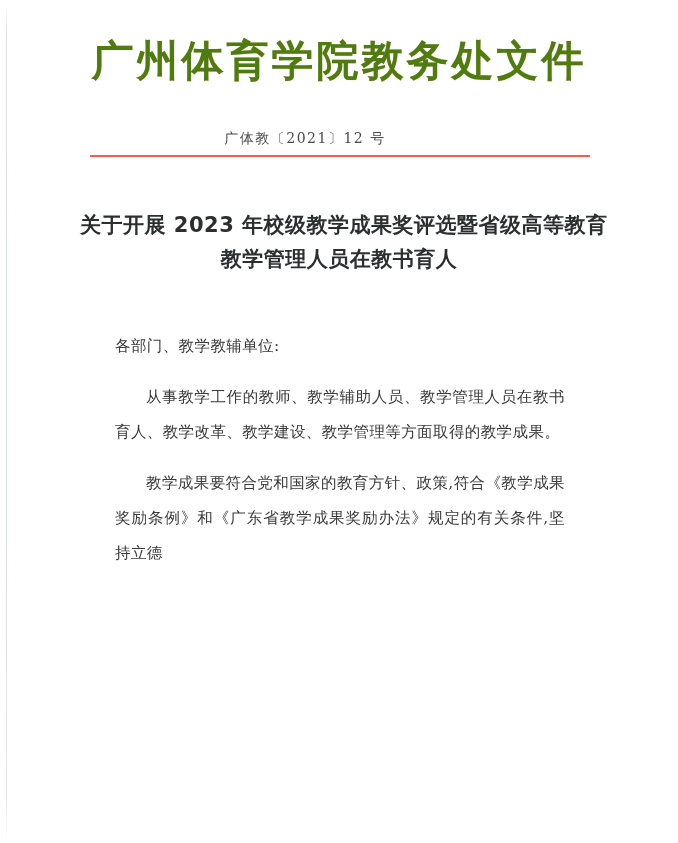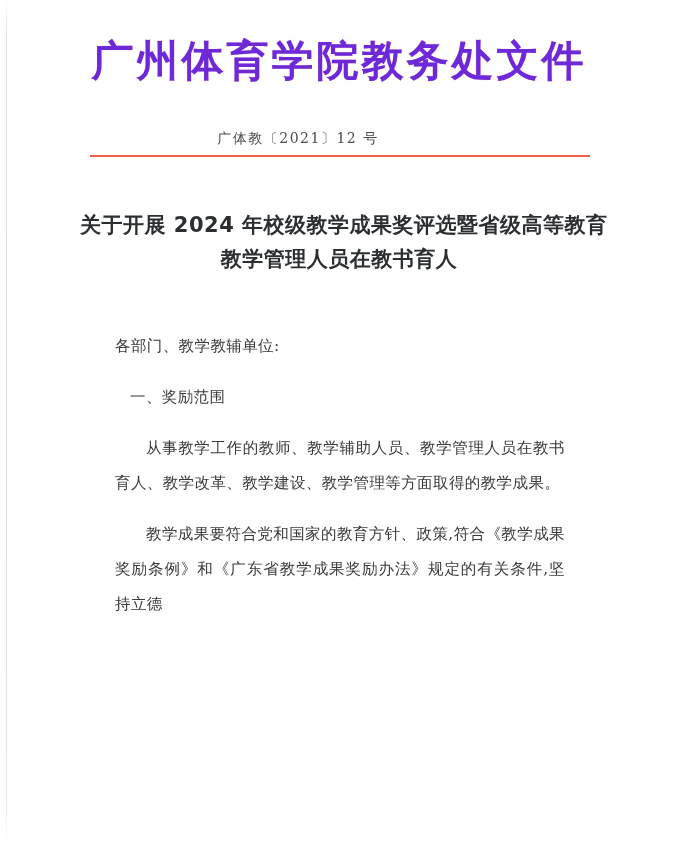--- a/index.html
+++ b/index.html
@@ -39,34 +39,34 @@
     height: 843px;
   }
 
   
   .masthead {
     position: absolute;
     left: 0;
     top: 30px;
     width: 678px;
     text-align: center;
-    color: #6d28d9;
+    color: #4d7c0f;
     font-family: "DejaVu Serif", serif;
     font-weight: bold;
     font-size: 42px;
     letter-spacing: 3px;
     line-height: 62px;
     white-space: nowrap;
     text-shadow: 0 0 1px rgba(232,68,46,0.35);
   }
 
   
   .doc-number {
     position: absolute;
-    left: 9px;
+    left: 16px;
     top: 128px;
     width: 578px;
     text-align: center;
     color: #4a4a4a;
     font-family: "DejaVu Serif", serif;
     font-size: 14px;
     letter-spacing: 1.5px;
     line-height: 20px;
     white-space: nowrap;
   }
@@ -141,30 +141,29 @@
 
   <div class="scan-edge"></div>
 
   <div class="masthead">广州体育学院教务处文件</div>
 
   <div class="doc-number">广体教〔2021〕12 号</div>
 
   <div class="red-rule"></div>
 
   <div class="doc-title">
-    <span class="title-line">关于开展 2024 年校级教学成果奖评选暨省级高等教育</span>
+    <span class="title-line">关于开展 2023 年校级教学成果奖评选暨省级高等教育</span>
     <span class="title-line">教学管理人员在教书育人</span>
   </div>
 
   <div class="body-copy">
 
     <p class="para flush">各部门、教学教辅单位:</p>
 
 
-    <p class="section-heading">一、奖励范围</p>
 
     <p class="para indent">从事教学工作的教师、教学辅助人员、教学管理人员在教书育人、教学改革、教学建设、教学管理等方面取得的教学成果。</p>
 
     <p class="para indent">教学成果要符合党和国家的教育方针、政策,符合《教学成果奖励条例》和《广东省教学成果奖励办法》规定的有关条件,坚持立德</p>
 
   </div>
 
 </div>
 
 </body></html>

